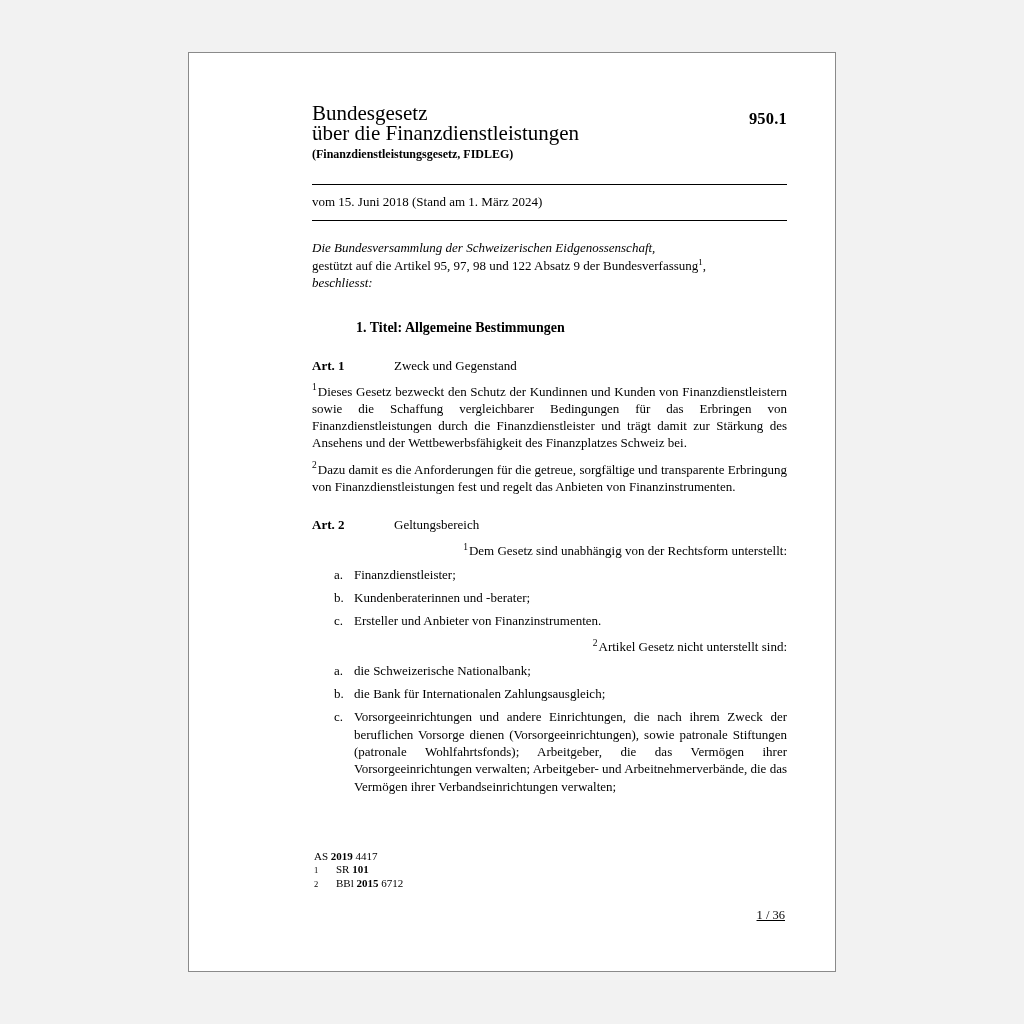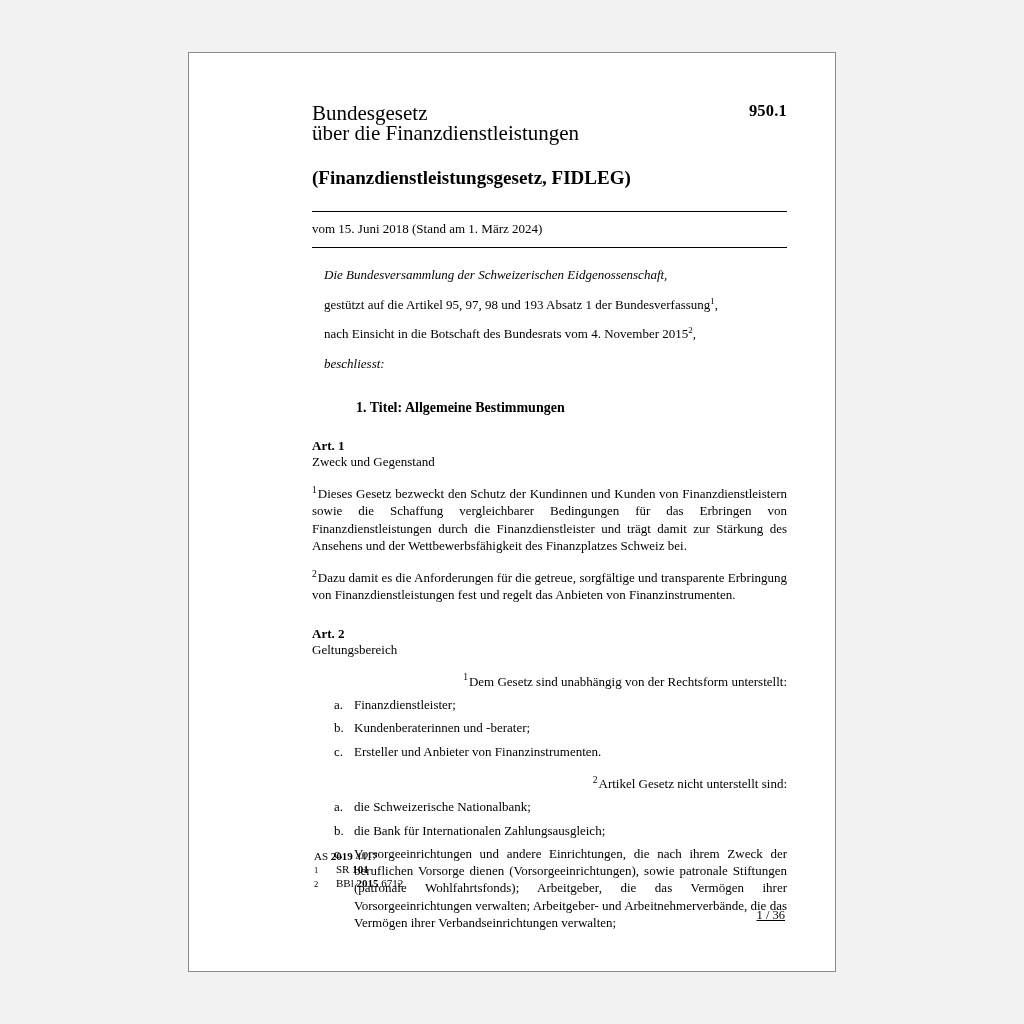--- a/index.html
+++ b/index.html
@@ -28,82 +28,81 @@
   }
   .content {
     position: absolute;
     left: 123px;
     top: 48px;
     width: 475px;
   }
   .doc-number {
     position: absolute;
     right: 0;
-    top: 0;
+    top: 8px;
     font-weight: bold;
     font-size: 16.5px;
     letter-spacing: 0.2px;
   }
   .title-block {
     padding-top: 2px;
   }
   .title-line1, .title-line2 {
     font-weight: normal;
     font-size: 21px;
     line-height: 20px;
   }
   .title-sub {
     font-weight: bold;
-    font-size: 19px;
-    margin-top: 24px;
+    font-size: 12px;
+    margin-top: 4px;
   }
   .rule {
     border: none;
     border-top: 1px solid #000;
     margin: 0;
   }
   .rule-top { margin-top: 22px; }
   .date-line {
     font-size: 13px;
     margin: 9px 0 10px 0;
   }
   .rule-bottom { margin-bottom: 0; }
 
   .preamble {
     margin-top: 18px;
     font-size: 13px;
     line-height: 17.5px;
   }
   .preamble .ital { font-style: italic; }
-  .preamble p { margin: 12px; }
+  .preamble p { margin: 0; }
 
   .section-title {
     font-weight: bold;
     font-size: 14px;
     margin-top: 28px;
     margin-left: 44px;
   }
   .art {
     margin-top: 22px;
   }
   .art-head {
     font-size: 13px;
     display: flex;
-    flex-direction: column;
   }
   .art-head .num {
     font-weight: bold;
     width: 82px;
     flex: none;
   }
   .art-head .caption { font-weight: normal; }
   .para {
     font-size: 13px;
     line-height: 17.3px;
-    margin-top: 15px;
+    margin-top: 9px;
     text-align: justify;
   }
   .para-nojust {
     text-align: right;
   }
   sup { font-size: 9px; vertical-align: super; line-height: 0; }
   .marker { font-size: 9.5px; vertical-align: super; line-height: 0; margin-right: 1px;}
   ol.letters {
     list-style: none;
     margin: 6px 0 0 0;
@@ -171,22 +170,21 @@
         <div class="title-line2">über die Finanzdienstleistungen</div>
         <div class="title-sub">(Finanzdienstleistungsgesetz, FIDLEG)</div>
       </div>
 
       <hr class="rule rule-top">
       <div class="date-line">vom 15. Juni 2018 (Stand am 1. März 2024)</div>
       <hr class="rule rule-bottom">
 
       <div class="preamble">
         <p class="ital">Die Bundesversammlung der Schweizerischen Eidgenossenschaft,</p>
-        <p><span>gestützt auf die Artikel 95, 97, 98 und 193 Absatz 1 der Bundesverfassung</span><sup>1</sup><span>,</span></p>
-        <p><span>nach Einsicht in die Botschaft des Bundesrats vom 4. November 2015</span><sup>2</sup><span>,</span></p>
+        <p><span>gestützt auf die Artikel 95, 97, 98 und 122 Absatz 9 der Bundesverfassung</span><sup>1</sup><span>,</span></p>
         <p class="ital">beschliesst:</p>
       </div>
 
       <div class="section-title">1. Titel: Allgemeine Bestimmungen</div>
 
       <div class="art">
         <div class="art-head">
           <span class="num">Art. 1</span>
           <span class="caption">Zweck und Gegenstand</span>
         </div>

